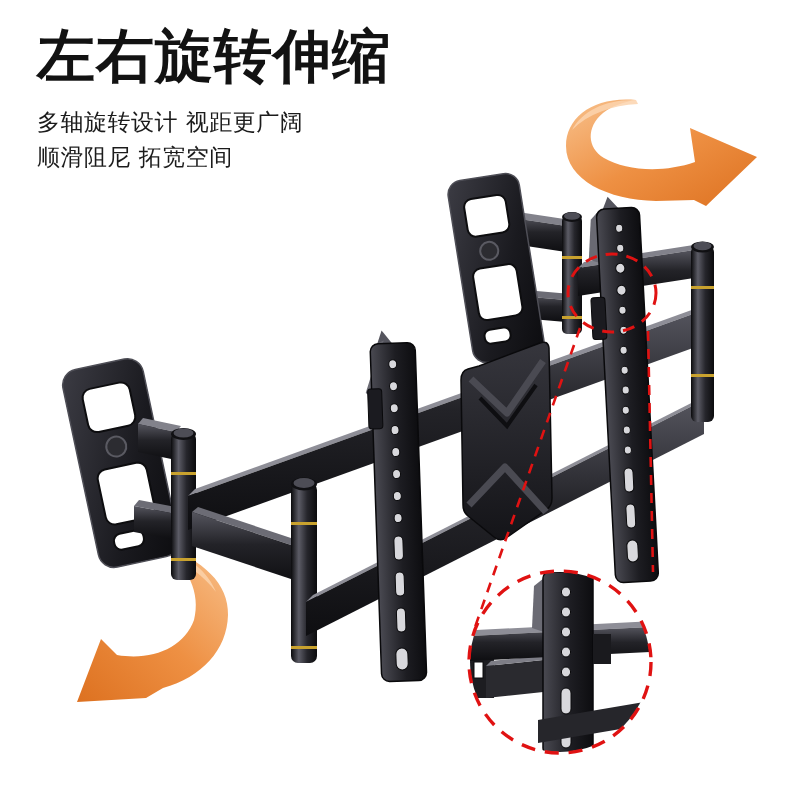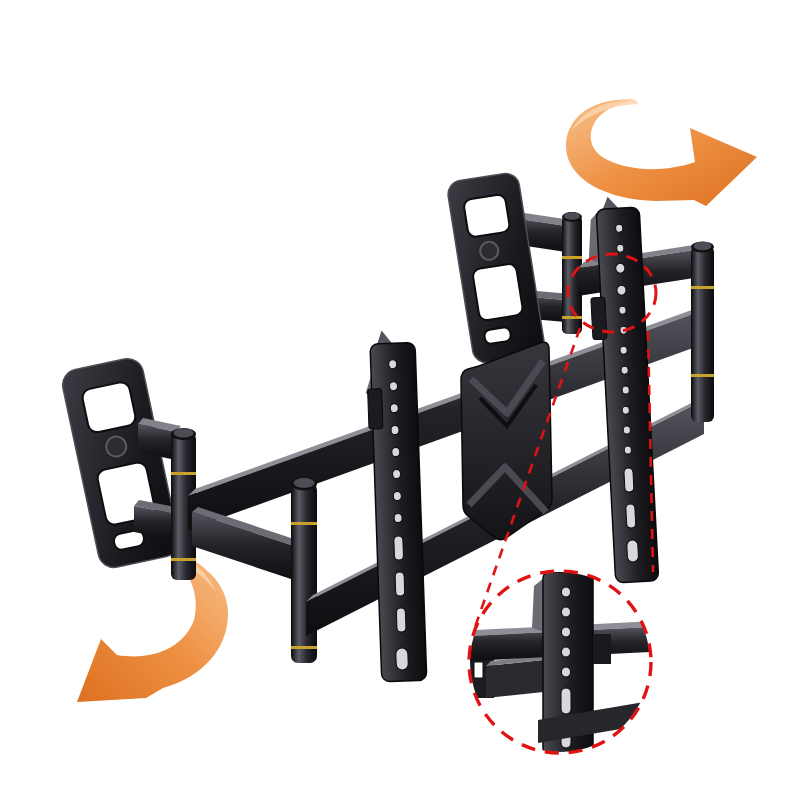--- a/index.html
+++ b/index.html
@@ -18,20 +18,27 @@
     font-size:23px;color:#1b1b1b;line-height:35px;margin:0;letter-spacing:.5px;
   }
   .sub-wrap{margin-top:16px;}
   .art{position:absolute;left:0;top:0;width:800px;height:800px;z-index:1;}
 </style>
 </head>
 <body>
 
 <div class="stage">
 
+  <div class="copy">
+    <h1 class="title">左右旋转伸缩</h1>
+    <div class="sub-wrap">
+      <p class="sub">多轴旋转设计 视距更广阔</p>
+      <p class="sub">顺滑阻尼 拓宽空间</p>
+    </div>
+  </div>
 
   <svg class="art" viewBox="0 0 800 800">
     <defs>
       <linearGradient id="gOrTR" x1="0" y1="0" x2="1" y2="1">
         <stop offset="0" stop-color="#f8c18c"></stop>
         <stop offset="0.5" stop-color="#ee9043"></stop>
         <stop offset="1" stop-color="#dd7120"></stop>
       </linearGradient>
       <linearGradient id="gOrBL" x1="1" y1="0" x2="0" y2="1">
         <stop offset="0" stop-color="#f8c18c"></stop>

